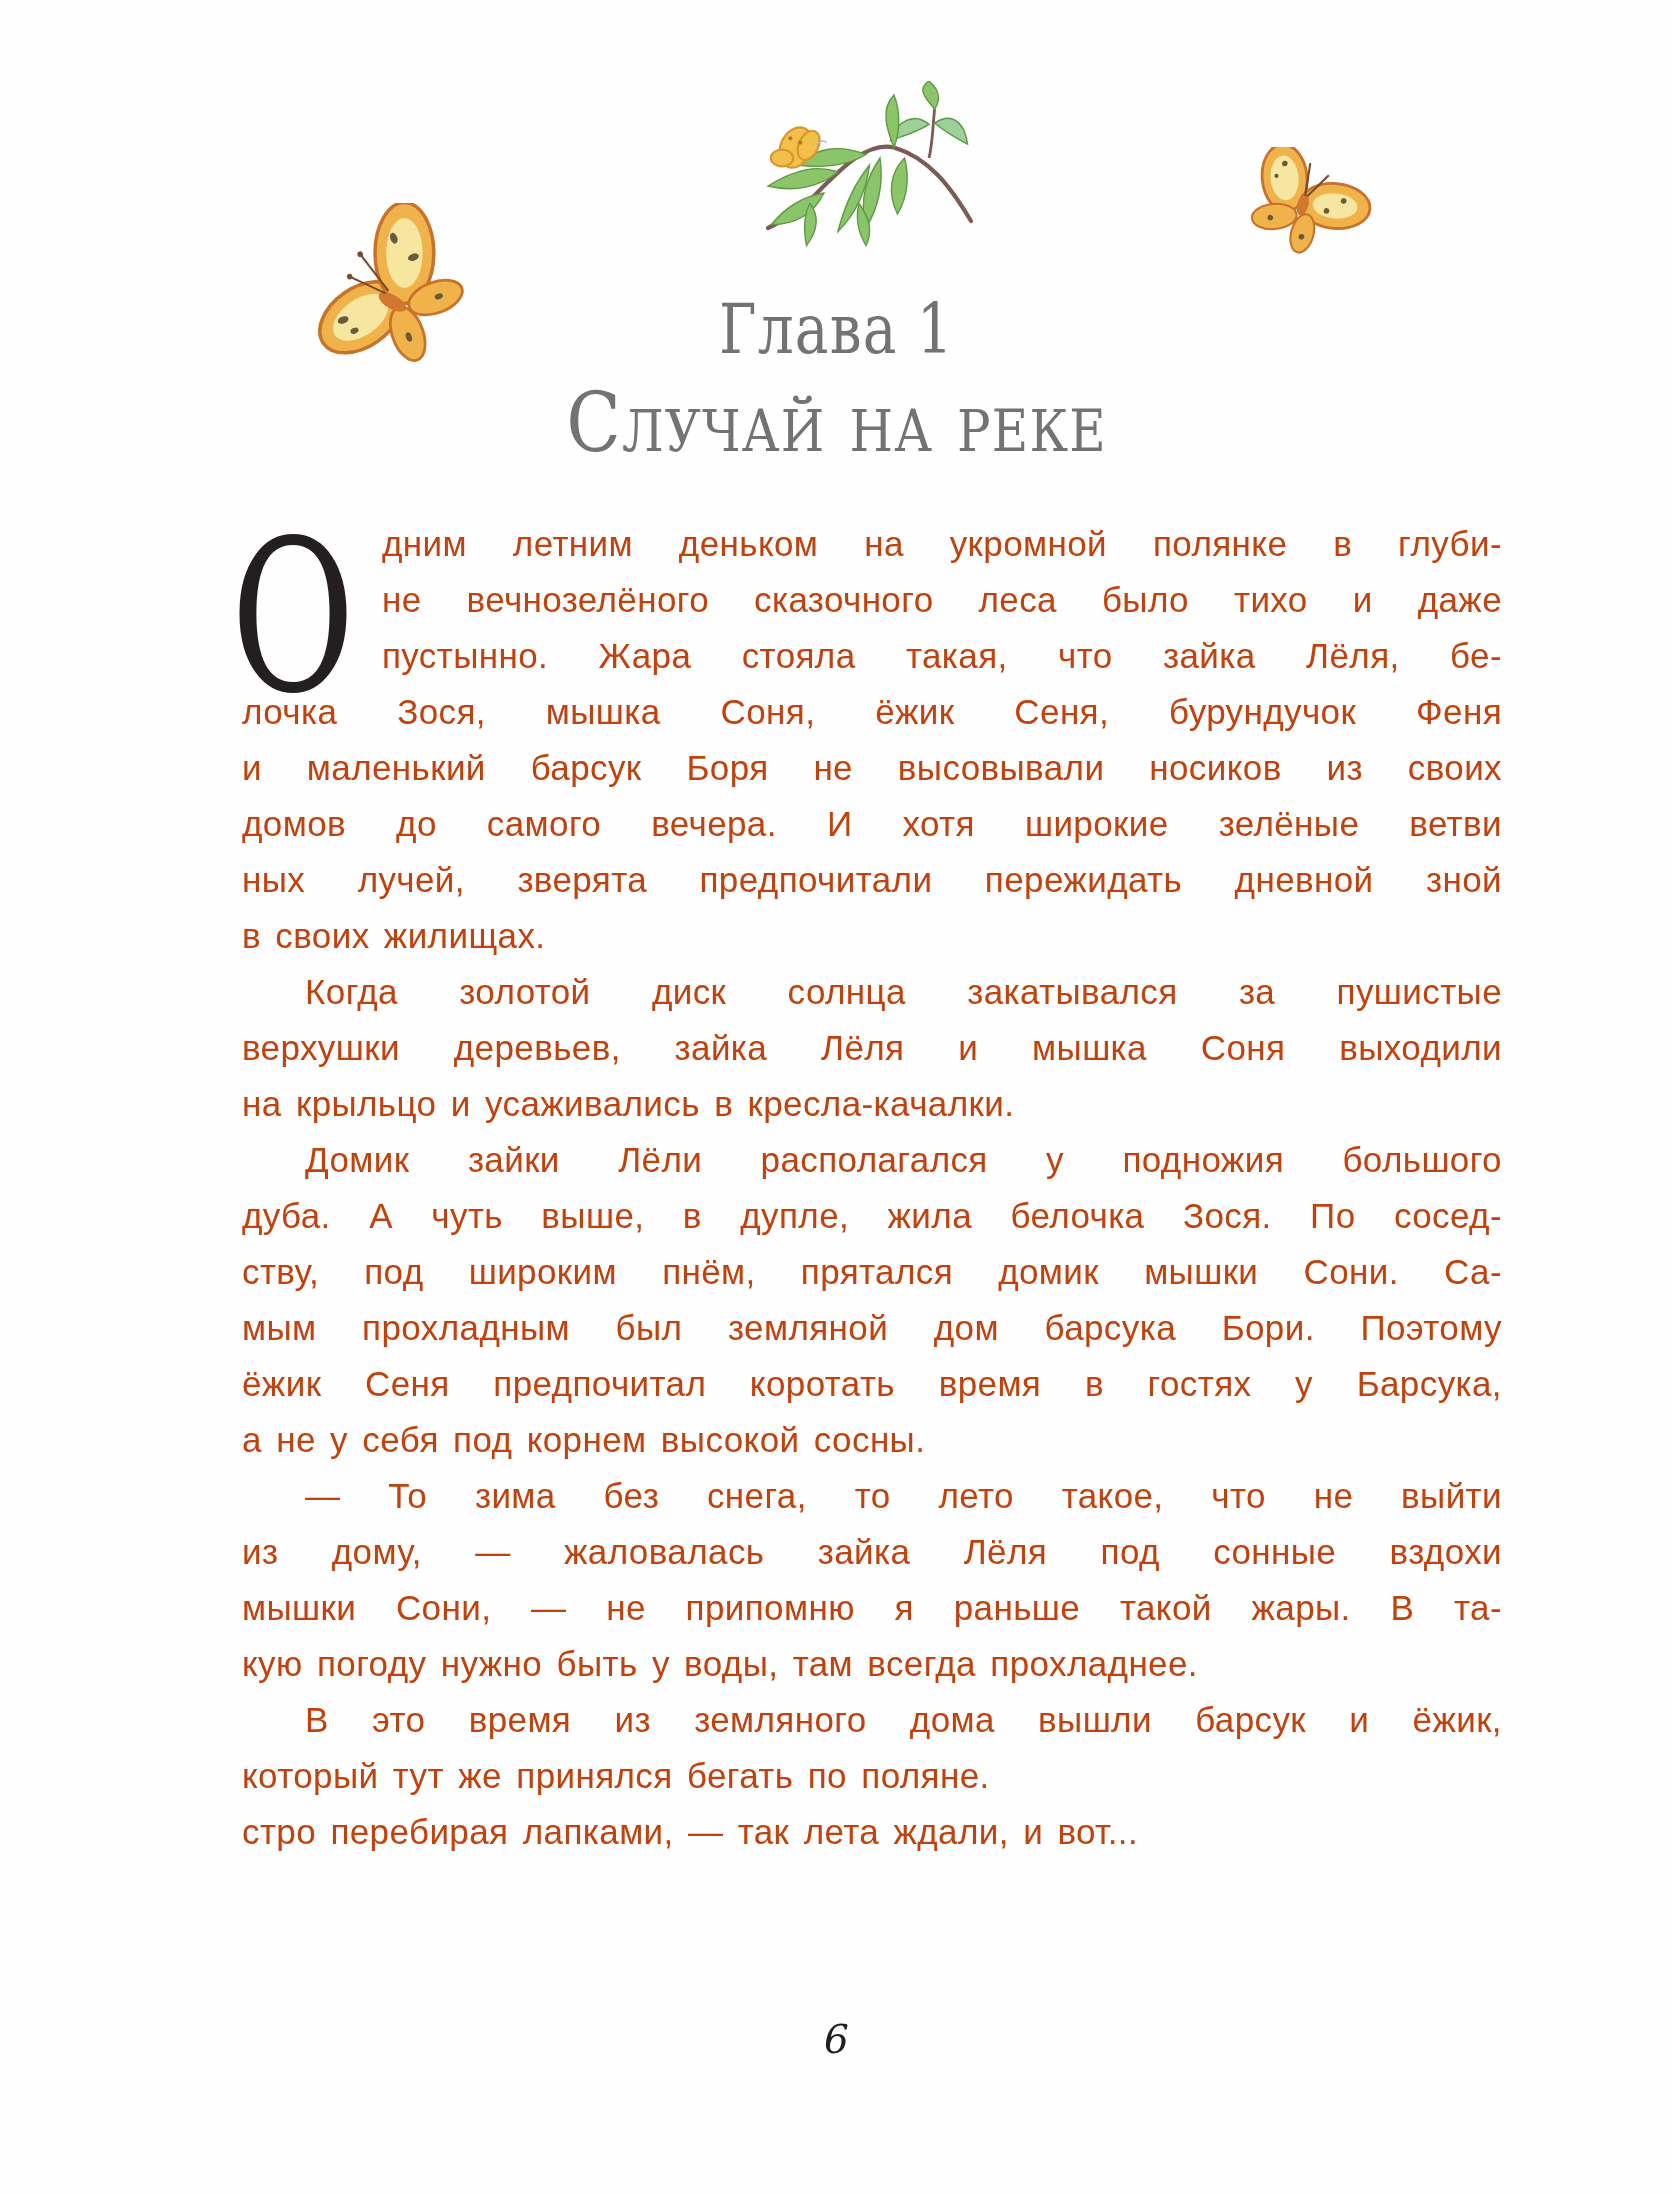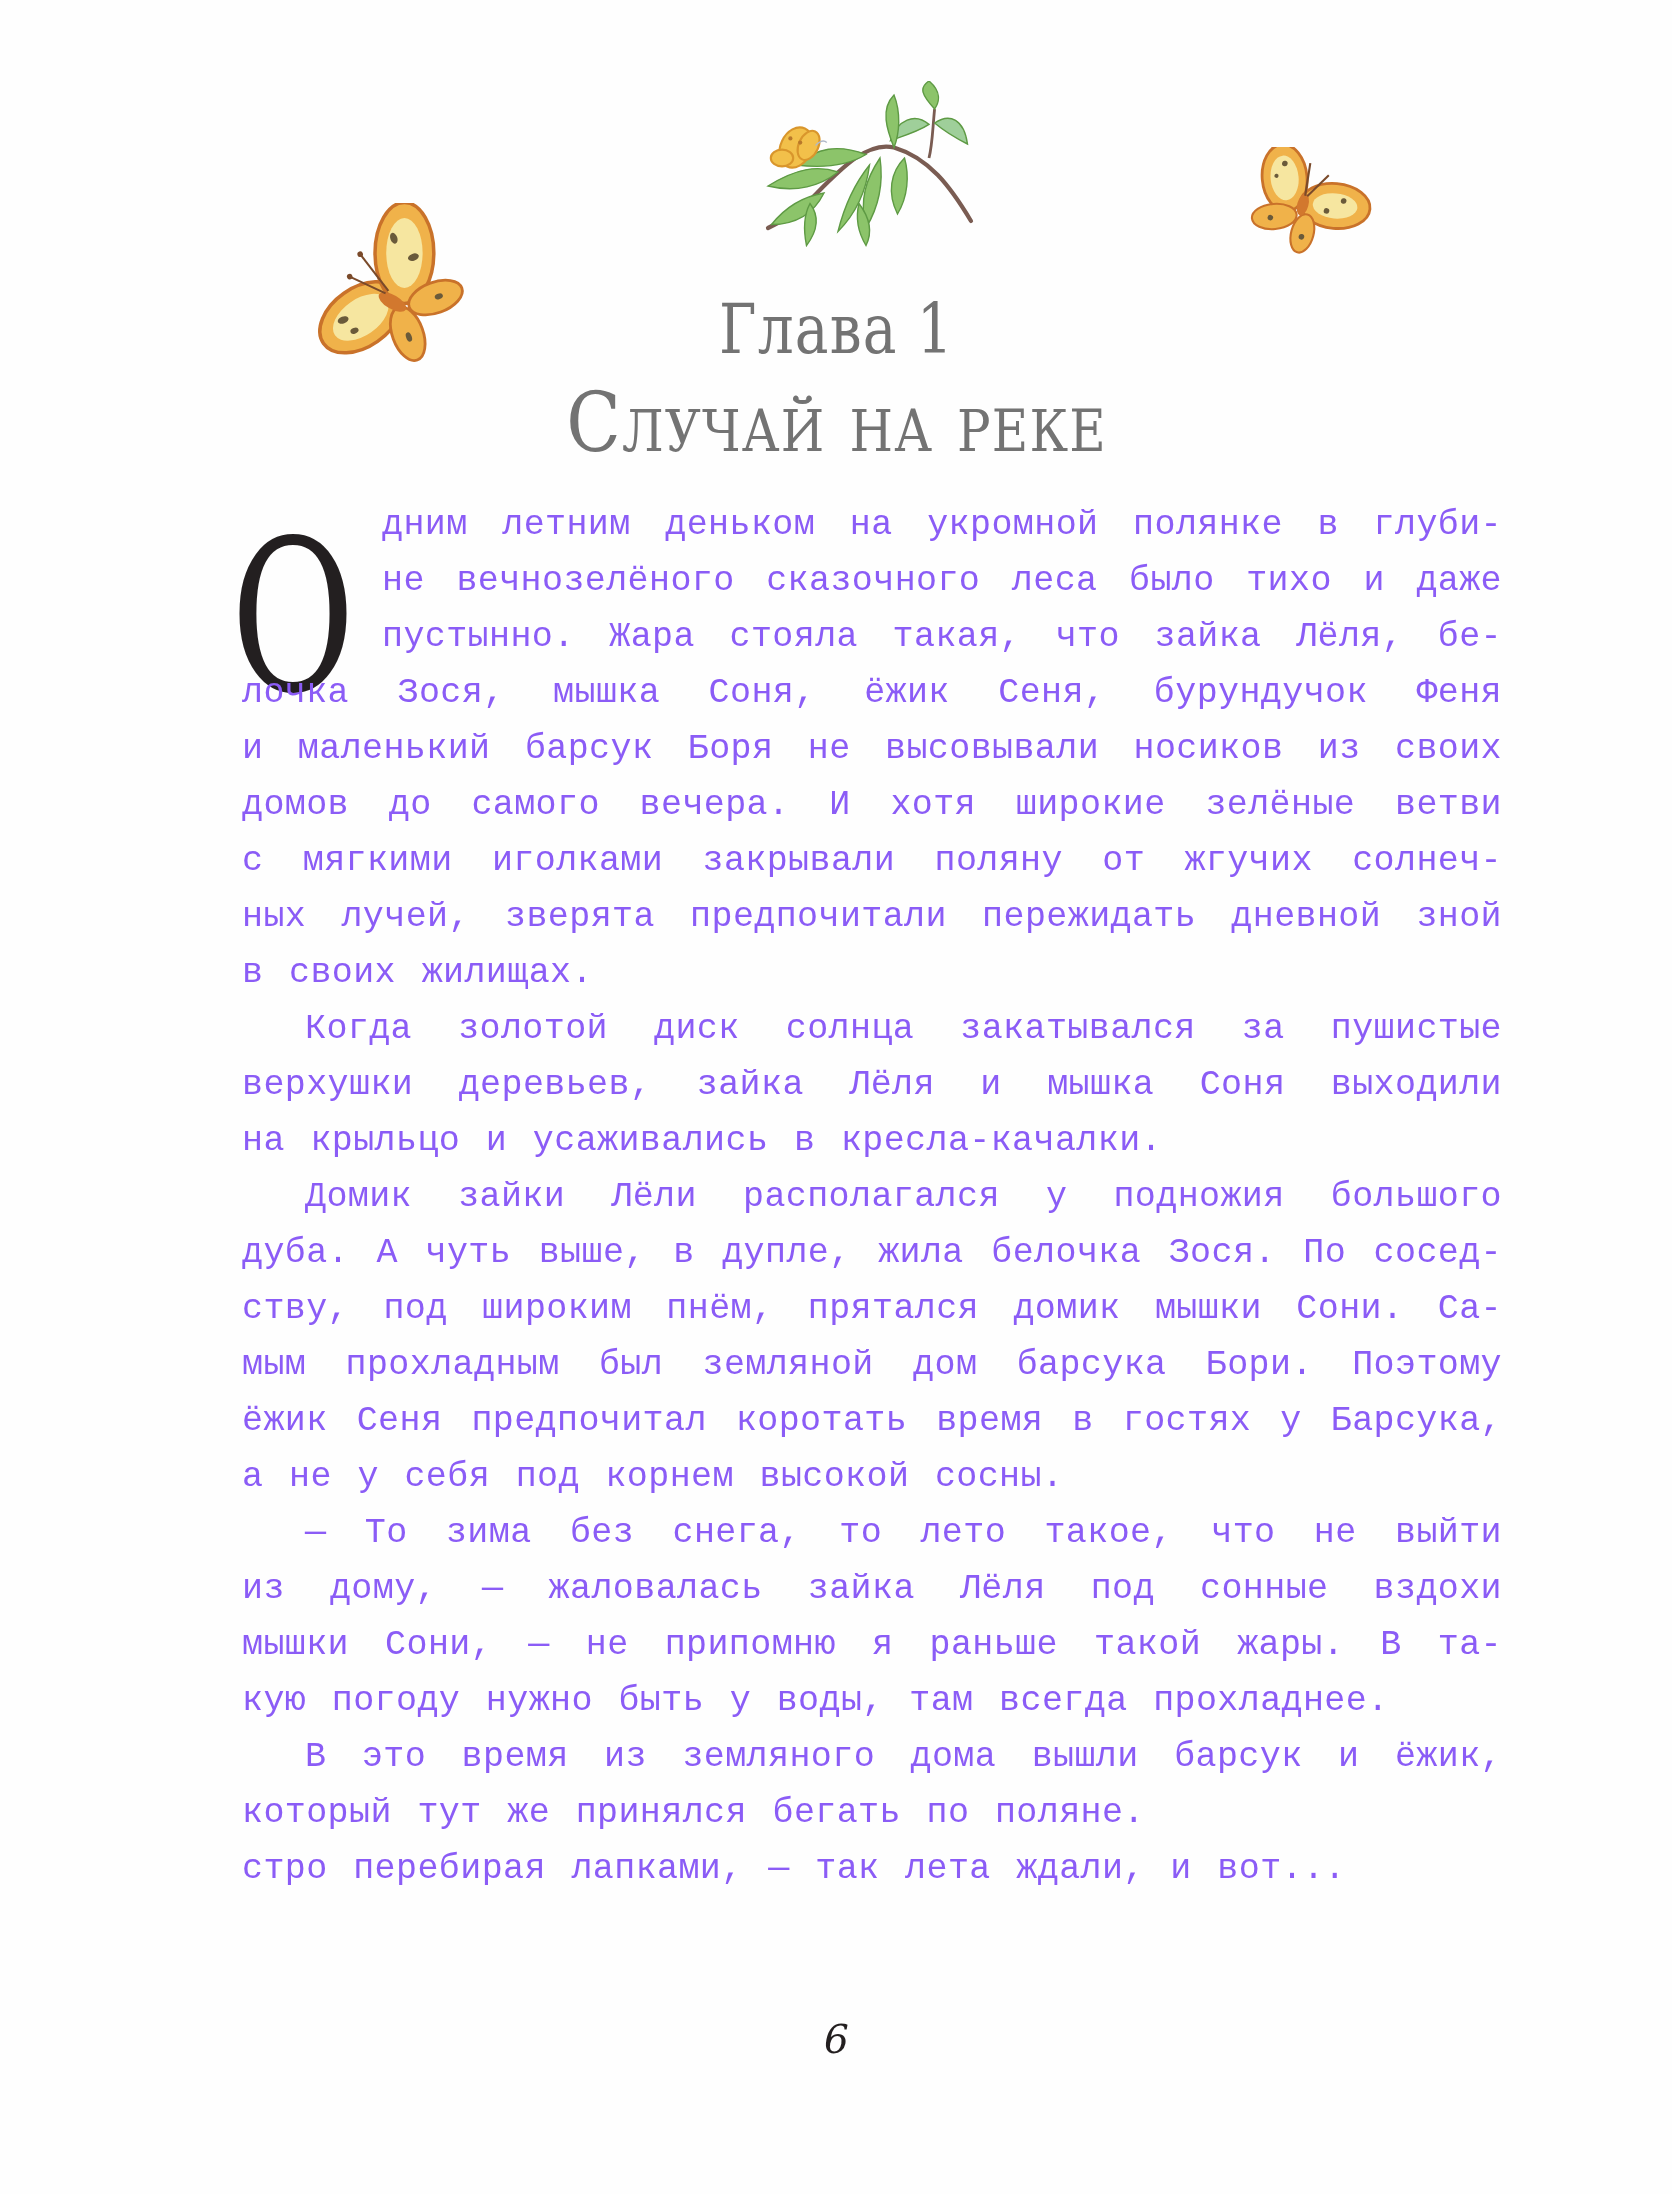--- a/index.html
+++ b/index.html
@@ -21,23 +21,23 @@
       font-weight: normal; letter-spacing: 1.4px;
       transform: scaleX(0.82); transform-origin: center;
     }
     .chapter-title {
       display: block; margin-top: 5.6px; font-size: 83px; line-height: 91px;
       font-variant: small-caps; letter-spacing: 1.4px;
       transform: scaleX(0.86); transform-origin: center;
     }
 
     .body-text {
-      position: absolute; left: 242px; top: 497px; width: 1260px;
-      color: #8b5cf6;
-      font-family: Liberation Mono, monospace;
+      position: absolute; left: 242px; top: 516px; width: 1260px;
+      color: #c2410c;
+      font-family: Liberation Sans, sans-serif;
       font-size: 35px; line-height: 56px;
       letter-spacing: 0.4px; word-spacing: 4.2px;
     }
     .line {
       display: block; height: 56px; white-space: nowrap;
       text-align: justify; text-align-last: justify;
     }
     .line.last { text-align-last: left; }
     .line.indent { padding-left: 63px; }
     .line.dropped { padding-left: 140px; }
@@ -145,21 +145,20 @@
 
   <div class="body-text">
 
     <div>
       <span class="line dropped">дним летним деньком на укромной полянке в глуби-</span>
       <span class="line dropped">не вечнозелёного сказочного леса было тихо и даже</span>
       <span class="line dropped">пустынно. Жара стояла такая, что зайка Лёля, бе-</span>
       <span class="line">лочка Зося, мышка Соня, ёжик Сеня, бурундучок Феня</span>
       <span class="line">и маленький барсук Боря не высовывали носиков из своих</span>
       <span class="line">домов до самого вечера. И хотя широкие зелёные ветви</span>
-      <span class="line">с мягкими иголками закрывали поляну от жгучих солнеч-</span>
       <span class="line">ных лучей, зверята предпочитали пережидать дневной зной</span>
       <span class="line last">в своих жилищах.</span>
     </div>
 
     <div>
       <span class="line indent">Когда золотой диск солнца закатывался за пушистые</span>
       <span class="line">верхушки деревьев, зайка Лёля и мышка Соня выходили</span>
       <span class="line last">на крыльцо и усаживались в кресла-качалки.</span>
     </div>
 

